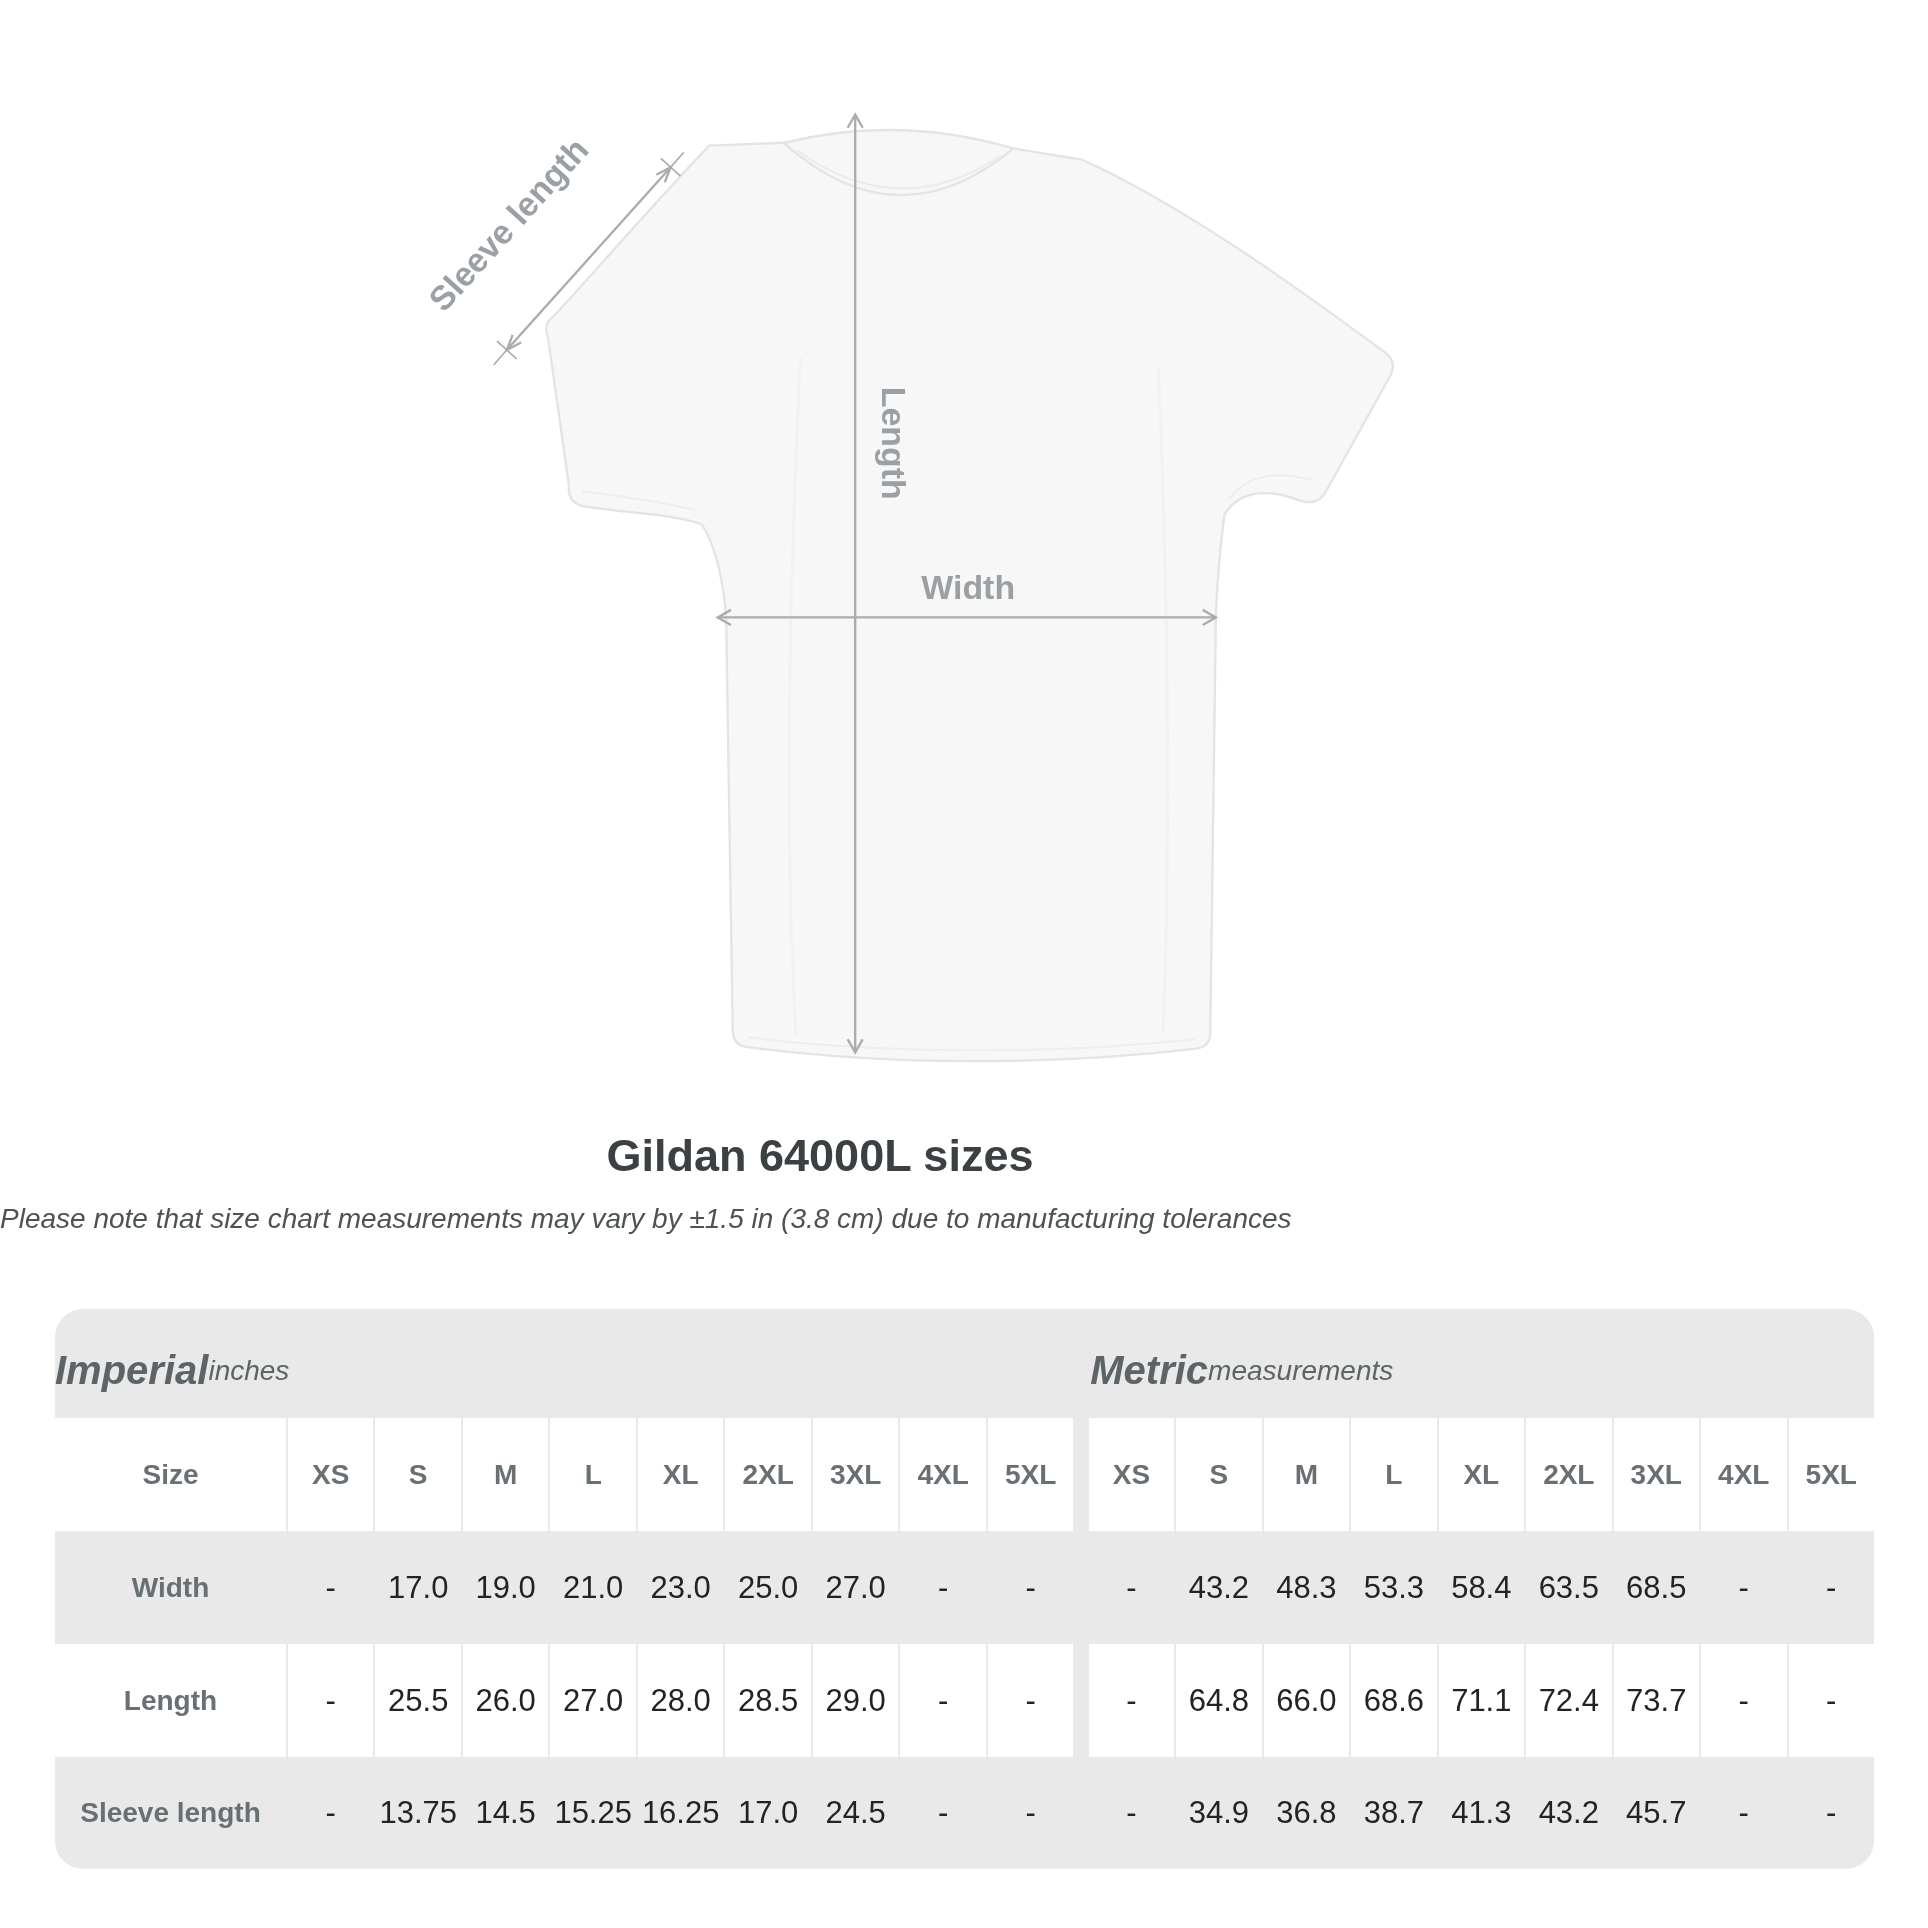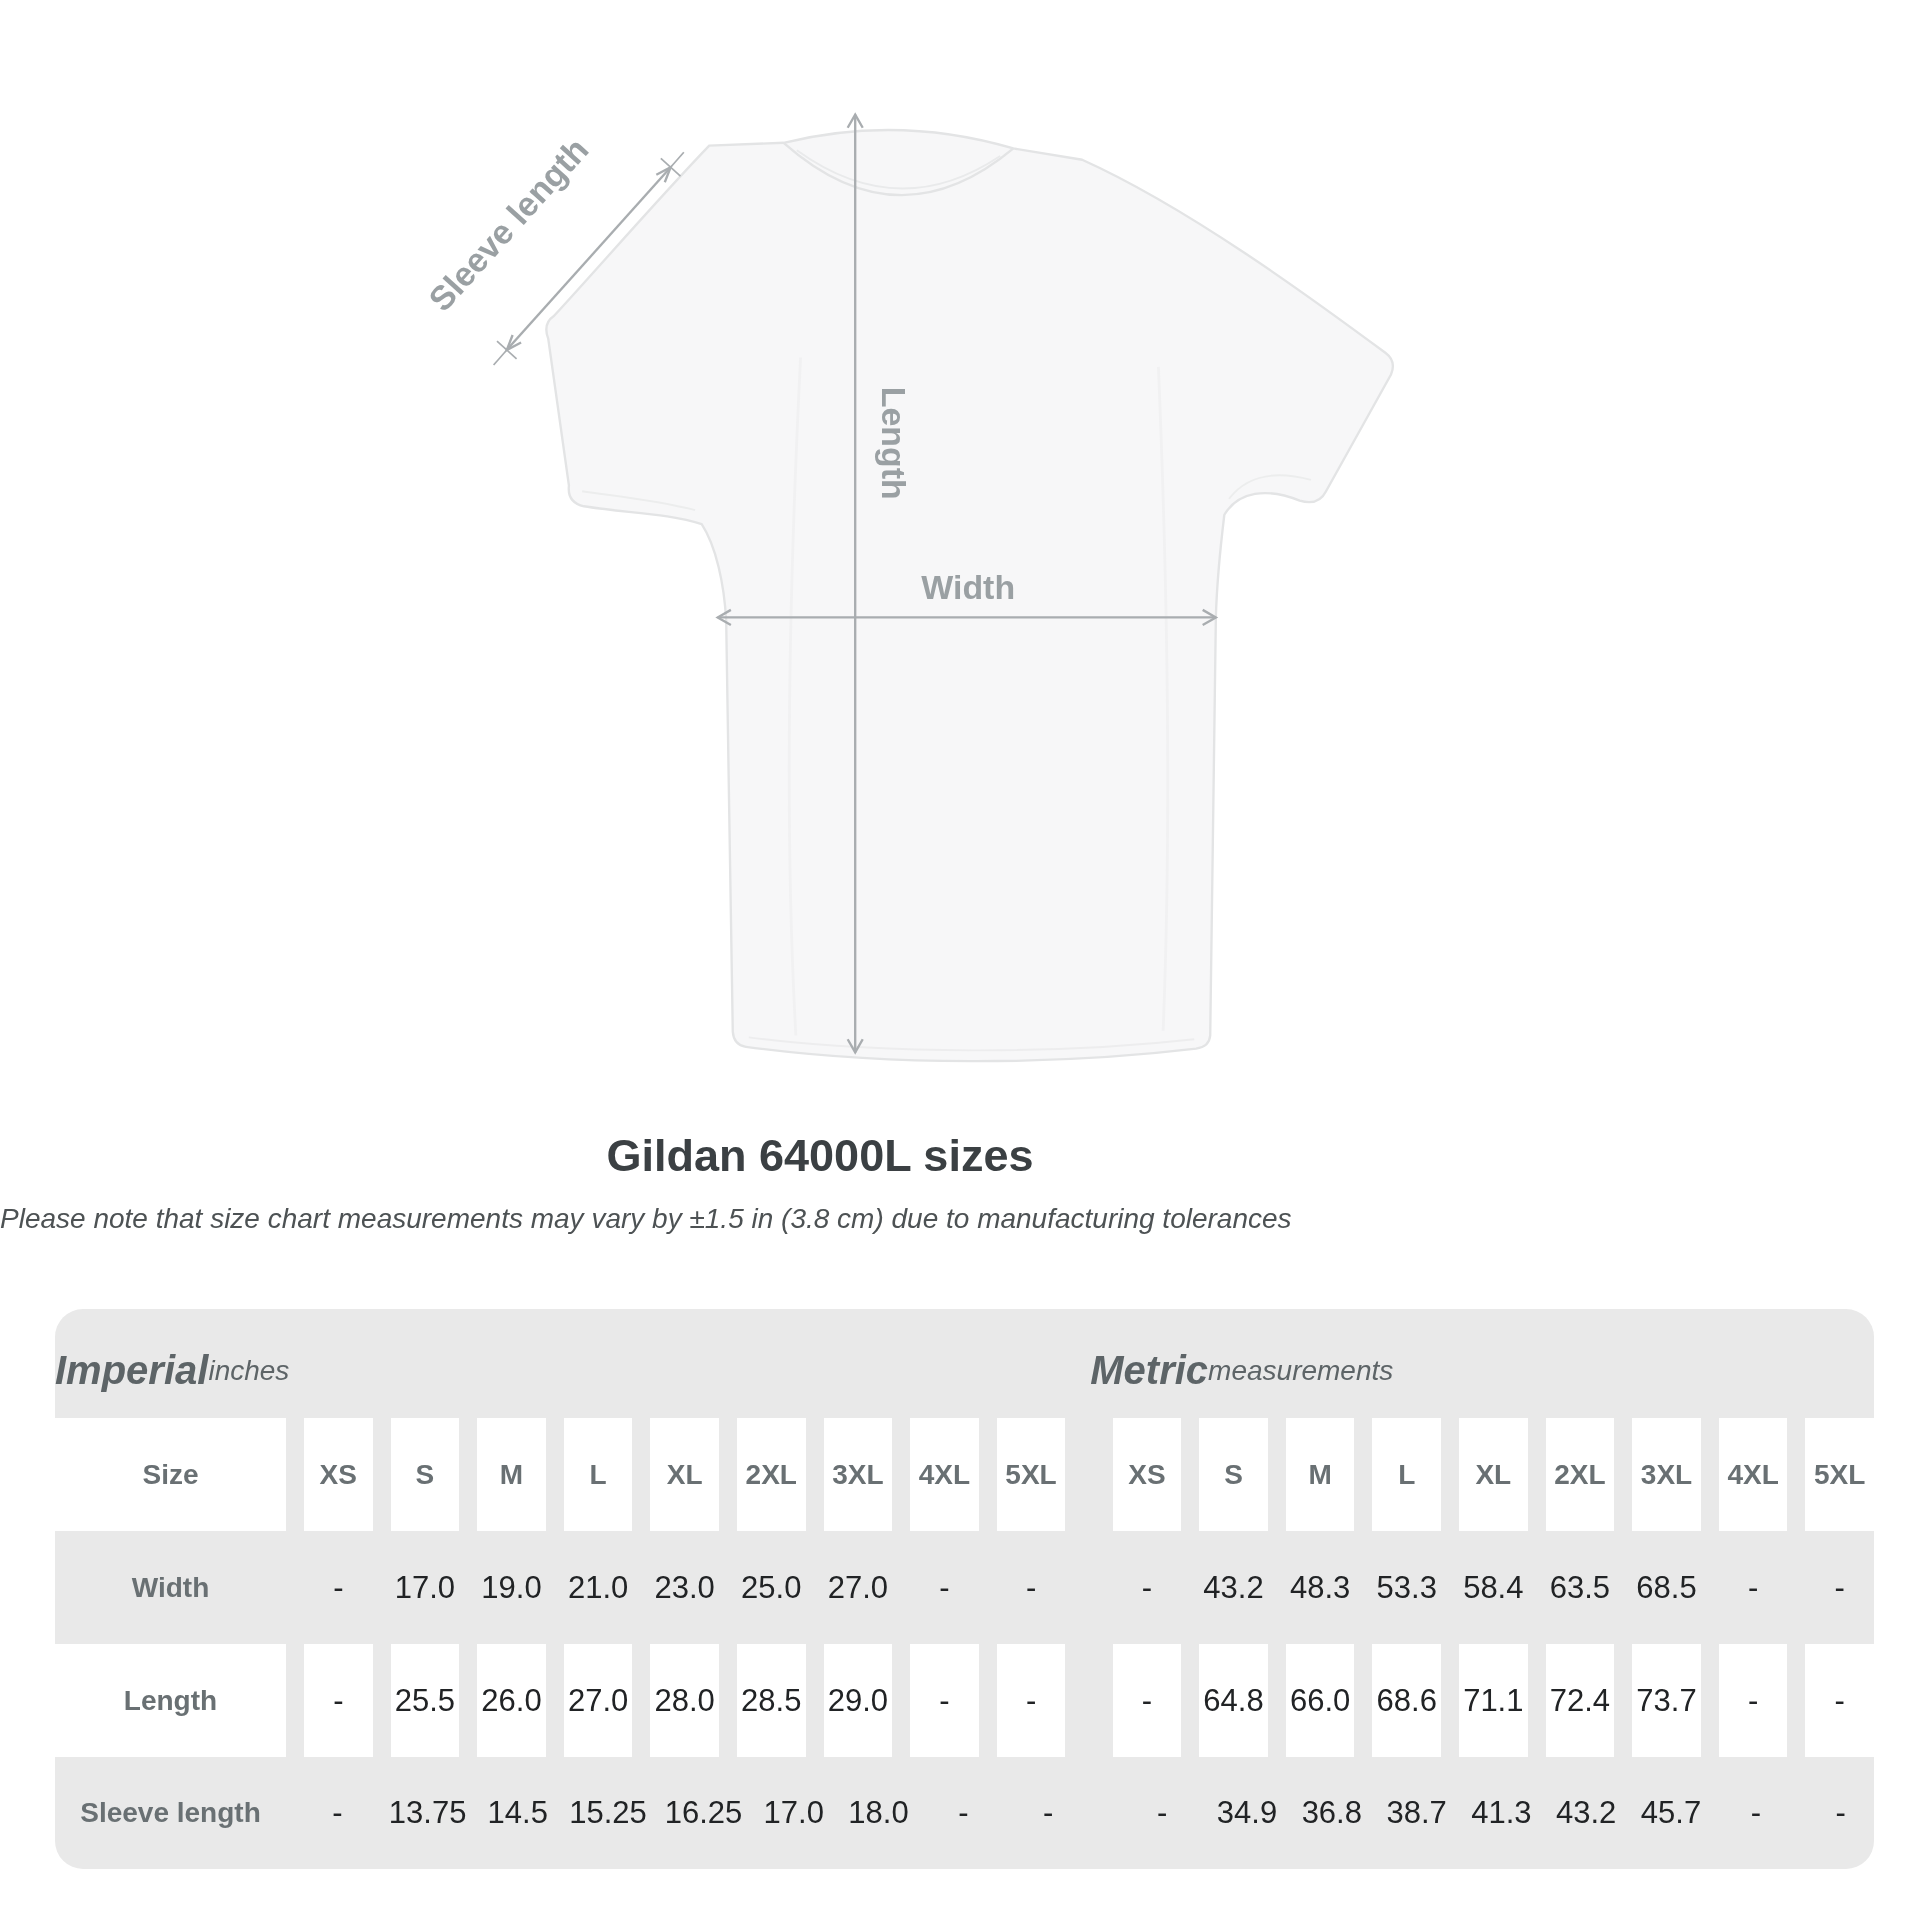--- a/index.html
+++ b/index.html
@@ -23,21 +23,21 @@
   .band{display:flex;height:109px;}
   .band .group{display:flex;align-items:center;justify-content:flex-start;
                padding-top:13px;color:#5d6467;}
   .band .g-imp{width:1024px;}
   .band .g-spacer{width:11.3px;}
   .band .g-met{flex:1;}
   .g-label{font-size:40px;font-weight:bold;font-style:italic;line-height:47px;}
   .g-sub{font-size:28px;font-style:italic;line-height:41px;}
 
   .trow{display:grid;grid-template-columns:231px repeat(9,1fr) 11.3px repeat(9,1fr);
-        column-gap:18px;height:113px;}
+        column-gap:2px;height:113px;}
   .trow.last{height:112px;}
   .cell{display:flex;align-items:center;justify-content:center;}
   .r-white .cell{background:#ffffff;}
   .r-stripe .cell{background:transparent;}
   .cell.sp{background:transparent !important;}
   .hdr{font-size:28px;font-weight:bold;color:#697073;}
   .rlabel{font-size:28px;font-weight:bold;color:#697073;}
   .val{font-size:31px;color:#212325;}
 </style>
 </head>
@@ -192,21 +192,21 @@
     </div>
 
     <div class="trow r-stripe last">
       <div class="cell rlabel">Sleeve length</div>
       <div class="cell val">-</div>
       <div class="cell val">13.75</div>
       <div class="cell val">14.5</div>
       <div class="cell val">15.25</div>
       <div class="cell val">16.25</div>
       <div class="cell val">17.0</div>
-      <div class="cell val">18.0</div>
+      <div class="cell val">24.5</div>
       <div class="cell val">-</div>
       <div class="cell val">-</div>
       <div class="cell sp"></div>
       <div class="cell val">-</div>
       <div class="cell val">34.9</div>
       <div class="cell val">36.8</div>
       <div class="cell val">38.7</div>
       <div class="cell val">41.3</div>
       <div class="cell val">43.2</div>
       <div class="cell val">45.7</div>

